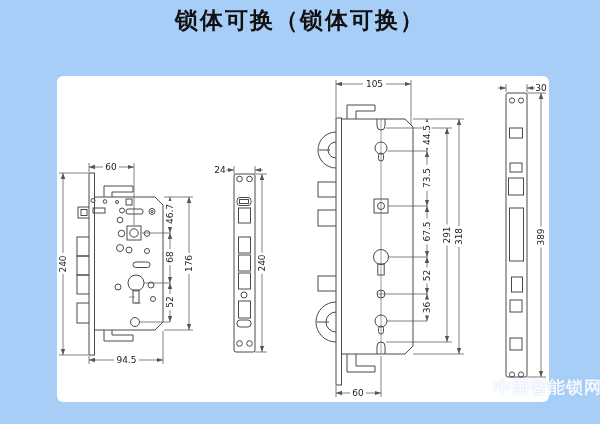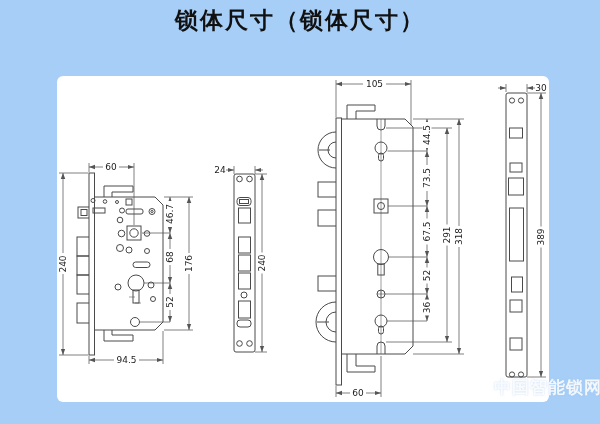--- a/index.html
+++ b/index.html
@@ -30,21 +30,21 @@
   .watermark .wm-text{
     font-size:17px;font-weight:bold;letter-spacing:1px;white-space:nowrap;
     text-shadow:0 0 2px rgba(160,195,235,0.6);
   }
 </style>
 </head>
 <body>
 
 <div class="stage">
 
-  <div class="title">锁体尺寸（锁体尺寸）</div>
+  <div class="title">锁体可换（锁体可换）</div>
 
   <div class="panel"></div>
 
   <svg class="drawing" width="600" height="424" viewBox="0 0 600 424">
     <defs>
       <marker id="ae" markerWidth="9" markerHeight="7" refX="8.5" refY="3.5" orient="auto">
         <path d="M0,0.5 L8.5,3.5 L0,6.5 z" fill="#555"></path>
       </marker>
       <marker id="as" markerWidth="9" markerHeight="7" refX="0.5" refY="3.5" orient="auto">
         <path d="M8.5,0.5 L0.5,3.5 L8.5,6.5 z" fill="#555"></path>

